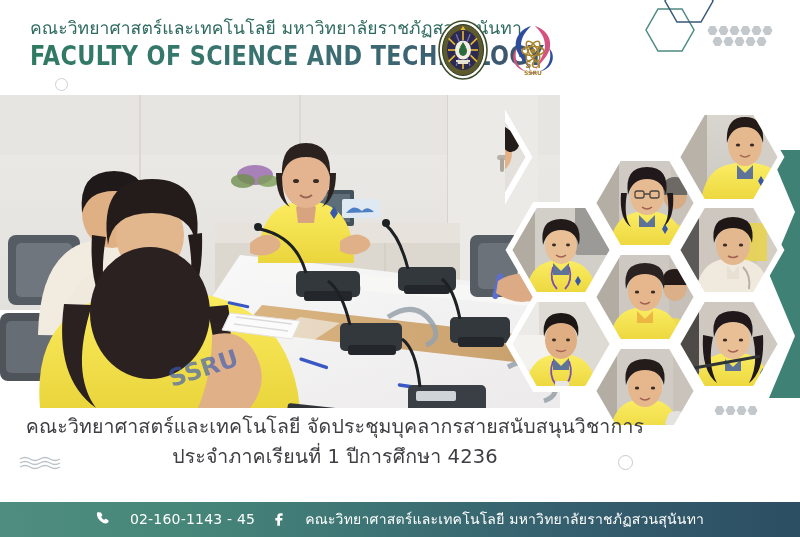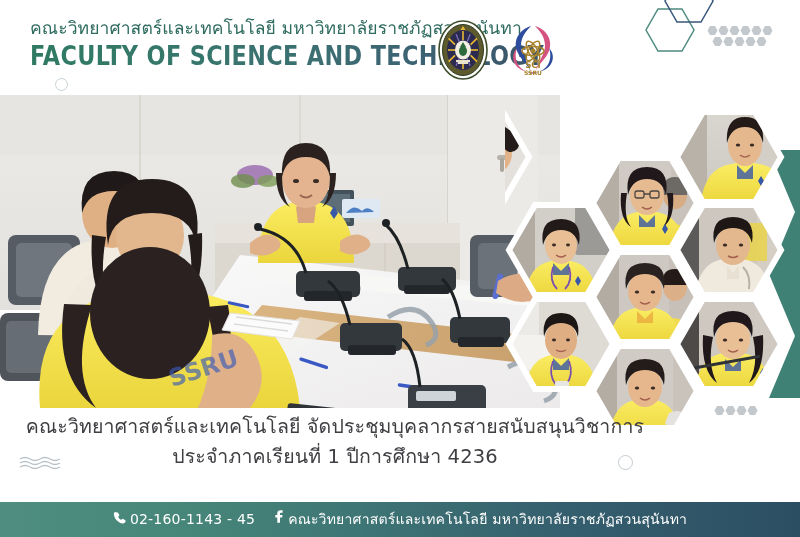--- a/index.html
+++ b/index.html
@@ -74,21 +74,21 @@
 
   
   .footer {
     position:absolute; left:0; bottom:0; width:800px; height:37px; z-index:9;
     background: linear-gradient(90deg,#4e8d7f 0%, #478779 22%, #3e7575 45%, #355f6e 70%, #2c4e63 100%);
     display:flex; align-items:center; justify-content:center; gap:16px;
   }
   .footer::before{
     content:""; position:absolute; left:0; top:0; width:100%; height:2px; background:#ffffff;
   }
-  .foot-item { display:flex; align-items:flex-start; gap:2px; color:#fff; }
+  .foot-item { display:flex; align-items:center; gap:19px; color:#fff; }
   .foot-text { font-size:14px; color:#fff; letter-spacing:.2px;
     font-family:"DejaVu Sans","Liberation Sans",sans-serif; white-space:nowrap; }
   .foot-ico { display:inline-flex; align-items:center; }
 </style>
 </head>
 <body>
 
 <div class="poster">
 
   <div class="header">

